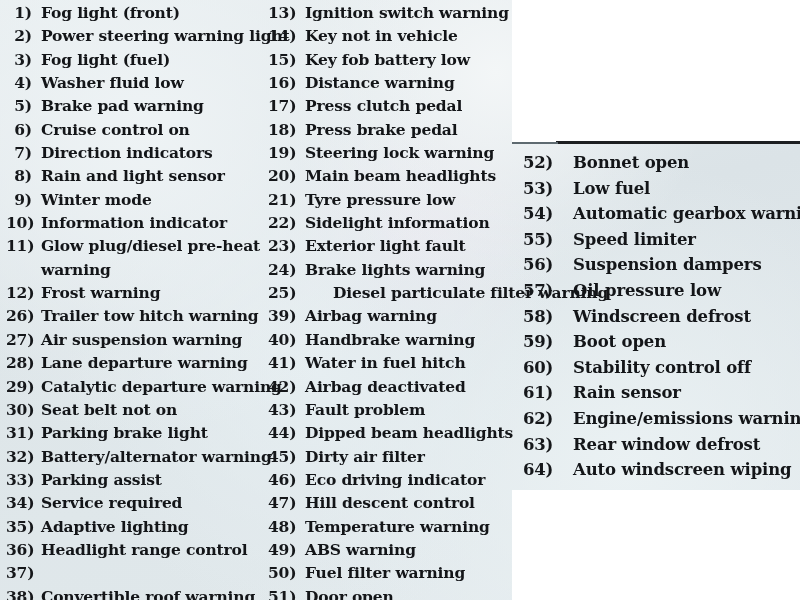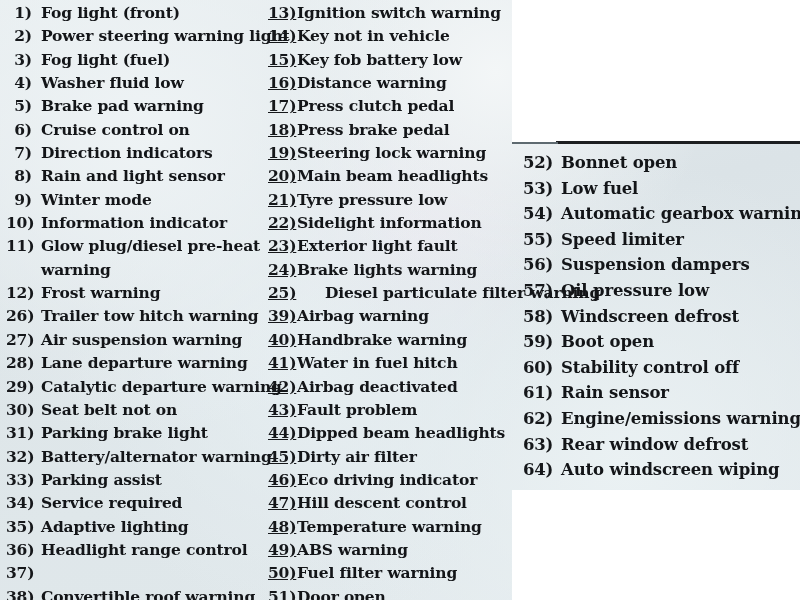--- a/index.html
+++ b/index.html
@@ -96,33 +96,33 @@
 
   .entry-number {
     flex: 0 0 auto;
     text-align: right;
     font-weight: bold;
     color: #15171a;
     font-size: 15.5px;
     letter-spacing: -0.2px;
   }
   #column-1 .entry-number { width: 26px; }
-  #column-2 .entry-number { width: 25px; text-decoration: underline; }
+  #column-2 .entry-number { width: 25px; }
   #column-3 .entry-number { width: 26px; font-size: 16.5px; }
 
   .entry-label {
     flex: 0 0 auto;
     font-weight: bold;
     color: #131518;
     font-size: 15.5px;
     letter-spacing: -0.15px;
   }
   #column-1 .entry-label { padding-left: 9px; }
-  #column-2 .entry-label { padding-left: 4px; }
-  #column-3 .entry-label { padding-left: 12px; font-size: 16.5px; }
+  #column-2 .entry-label { padding-left: 12px; }
+  #column-3 .entry-label { padding-left: 24px; font-size: 16.5px; }
 
   
   .entry.continuation .entry-number { visibility: hidden; }
 
   
   .entry.clipped .entry-label {
     position: relative;
     margin-left: 28px;
   }
 

